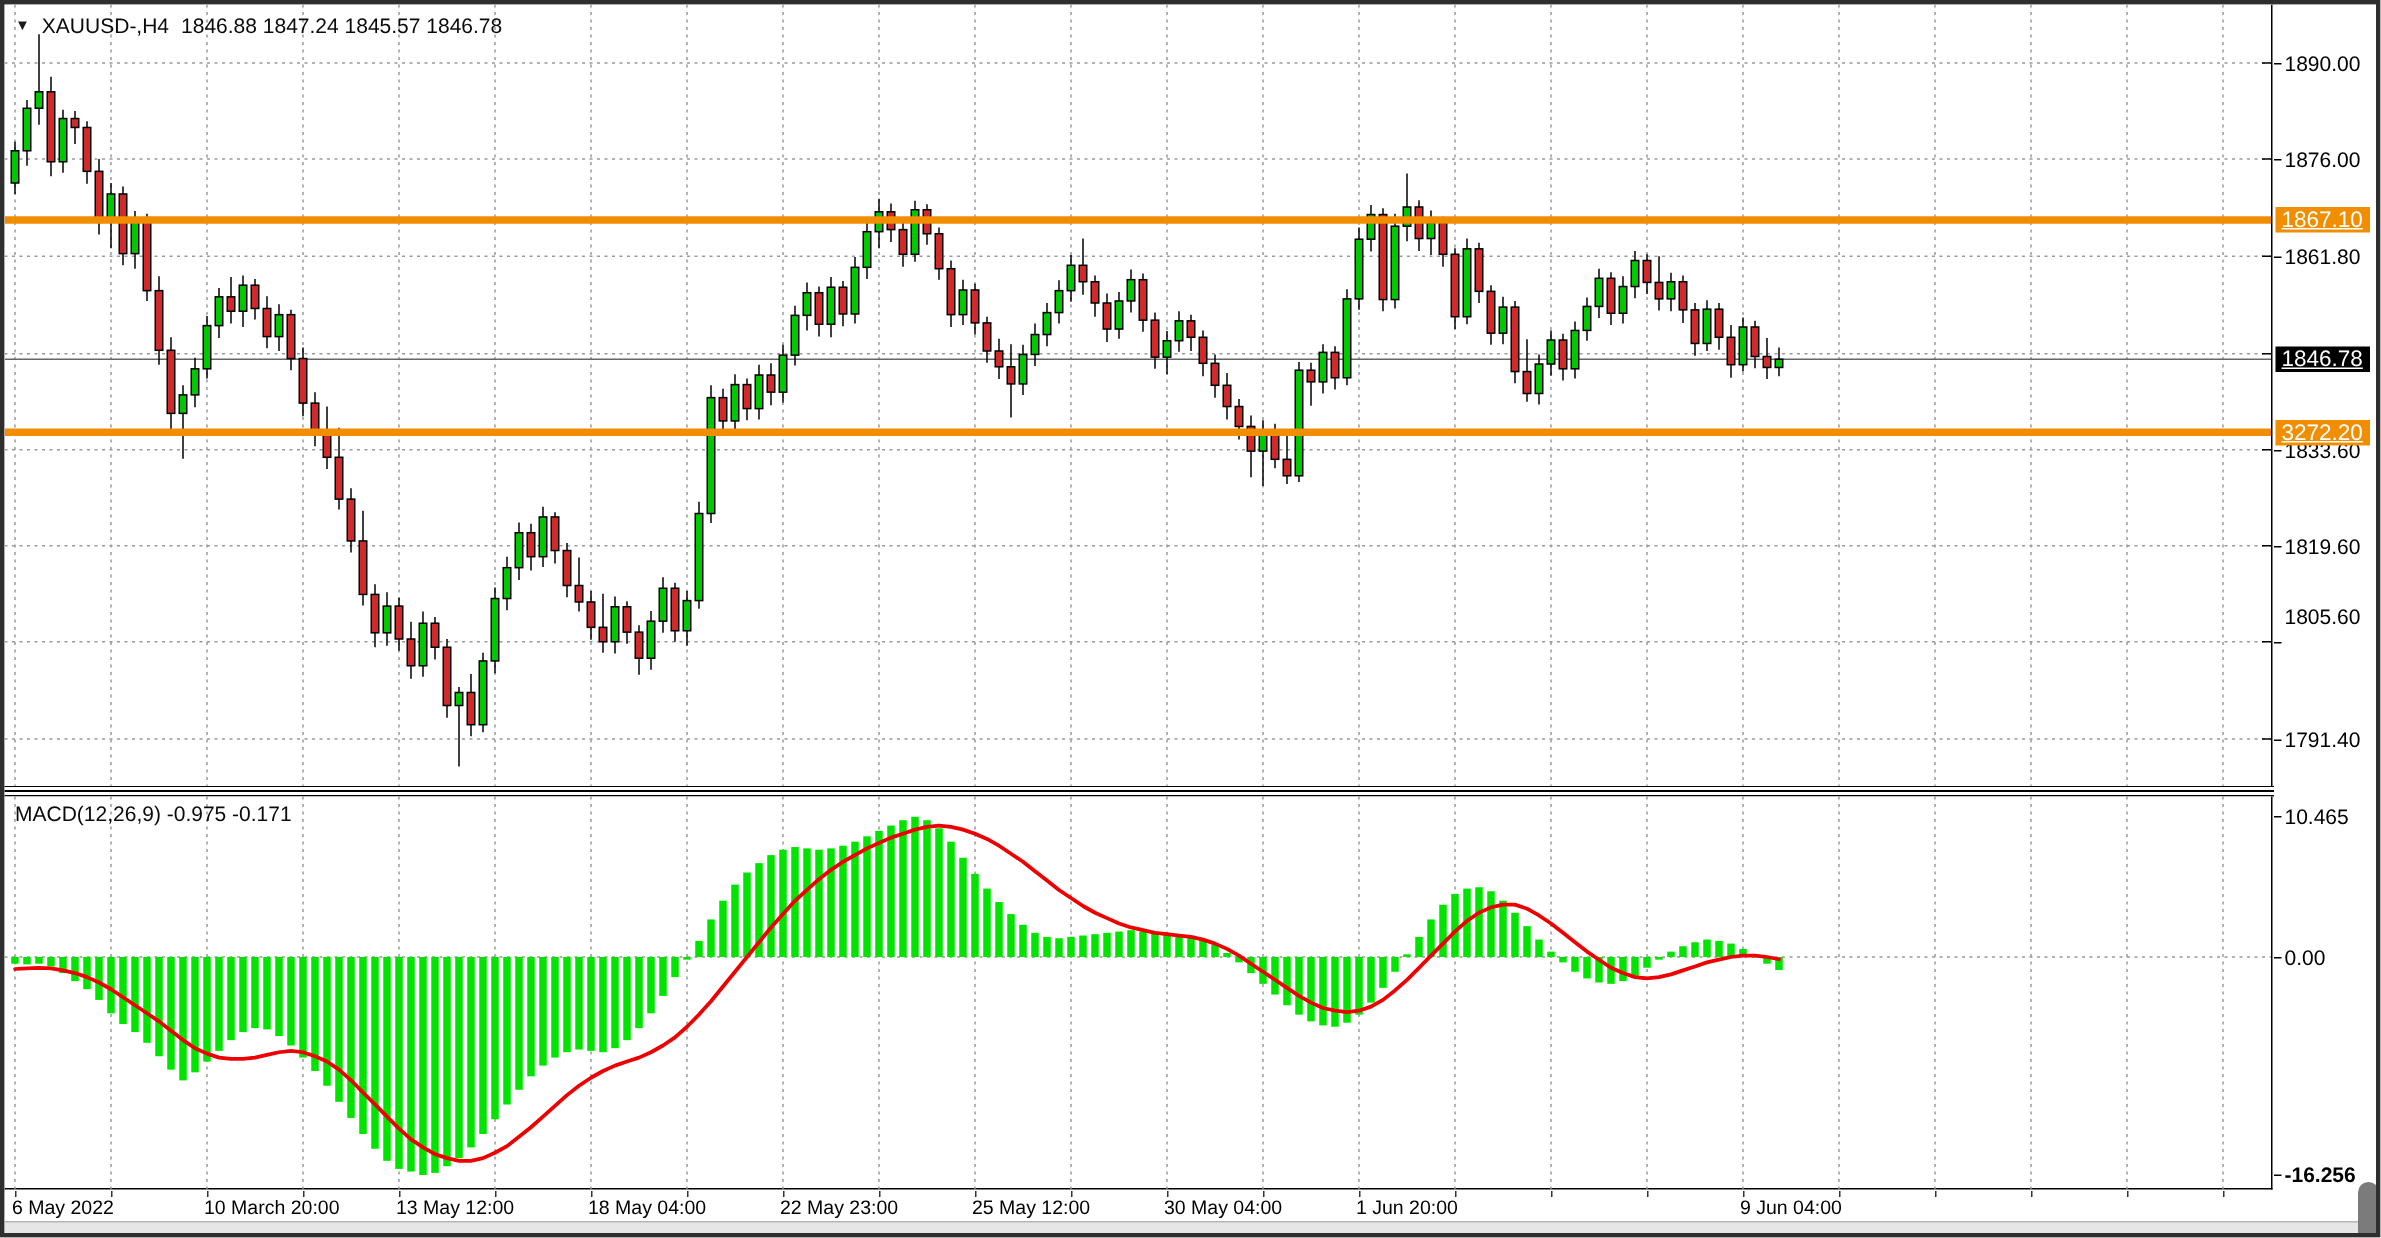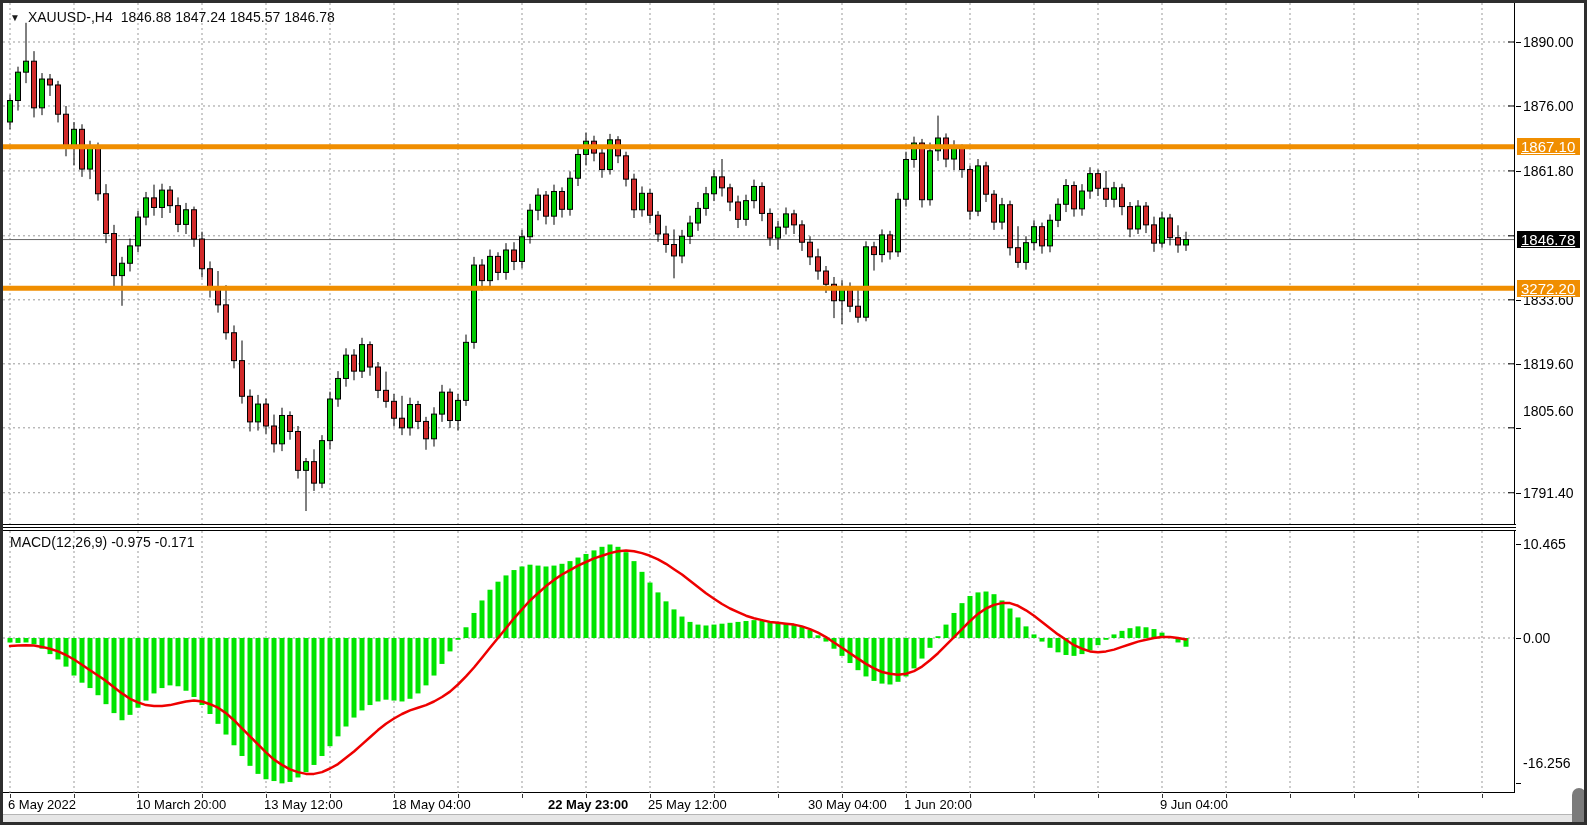--- a/index.html
+++ b/index.html
@@ -591,23 +591,23 @@
       <div class="time-tick" style="left: 1159px;"></div>
       <div class="time-tick" style="left: 1223px;"></div>
       <div class="time-tick" style="left: 1287px;"></div>
       <div class="time-tick" style="left: 1351px;"></div>
       <div class="time-tick" style="left: 1415px;"></div>
       <div class="time-tick" style="left: 1479px;"></div>
       <div class="time-label" style="left: 5px; text-align: center;">6 May 2022</div>
       <div class="time-label" style="left: 133px;">10 March 20:00</div>
       <div class="time-label" style="left: 261px;">13 May 12:00</div>
       <div class="time-label" style="left: 389px;">18 May 04:00</div>
-      <div class="time-label" style="left: 545px; font-weight: bold;">22 May 23:00</div>
+      <div class="time-label" style="left: 517px;">22 May 23:00</div>
       <div class="time-label" style="left: 645px;">25 May 12:00</div>
-      <div class="time-label" style="left: 773px; margin-left: 32px;">30 May 04:00</div>
+      <div class="time-label" style="left: 773px;">30 May 04:00</div>
       <div class="time-label" style="left: 901px;">1 Jun 20:00</div>
       <div class="time-label" style="left: 1029px; margin-top: 44px;">6 Jun 12:00</div>
       <div class="time-label" style="left: 1157px;">9 Jun 04:00</div>
     </div>
   <div id="bottom-strip"></div>
   <div id="price-axis">
       <div class="axis-tick" style="top: 39px;"></div>
       <div class="axis-label" style="top: 31px;">1890.00</div>
       <div class="axis-tick" style="top: 103px;"></div>
       <div class="axis-label" style="top: 95px;">1876.00</div>
@@ -619,20 +619,20 @@
       <div class="axis-label" style="top: 353px;">1819.60</div>
       <div class="axis-tick" style="top: 425px;"></div>
       <div class="axis-label" style="top: 400px;">1805.60</div>
       <div class="axis-tick" style="top: 490px;"></div>
       <div class="axis-label" style="top: 482px;">1791.40</div>
       <div class="axis-tick" style="top: 541px;"></div>
       <div class="axis-label" style="top: 533px;">10.465</div>
       <div class="axis-tick" style="top: 635px;"></div>
       <div class="axis-label" style="top: 627px; text-align: right;">0.00</div>
       <div class="axis-tick" style="top: 780px;"></div>
-      <div class="axis-label" style="top: 752px;">-16.256</div>
+      <div class="axis-label" style="top: 772px; font-weight: bold;">-16.256</div>
       <div class="price-badge" style="top: 135px; background: rgb(240, 142, 0);">1867.10</div>
       <div class="price-badge" style="top: 228px; background: rgb(0, 0, 0);">1846.78</div>
       <div class="price-badge" style="top: 277px; background: rgb(240, 142, 0);">3272.20</div>
     </div>
   <div id="scroll-thumb"></div>
 
 </div>
 
 </body></html>

